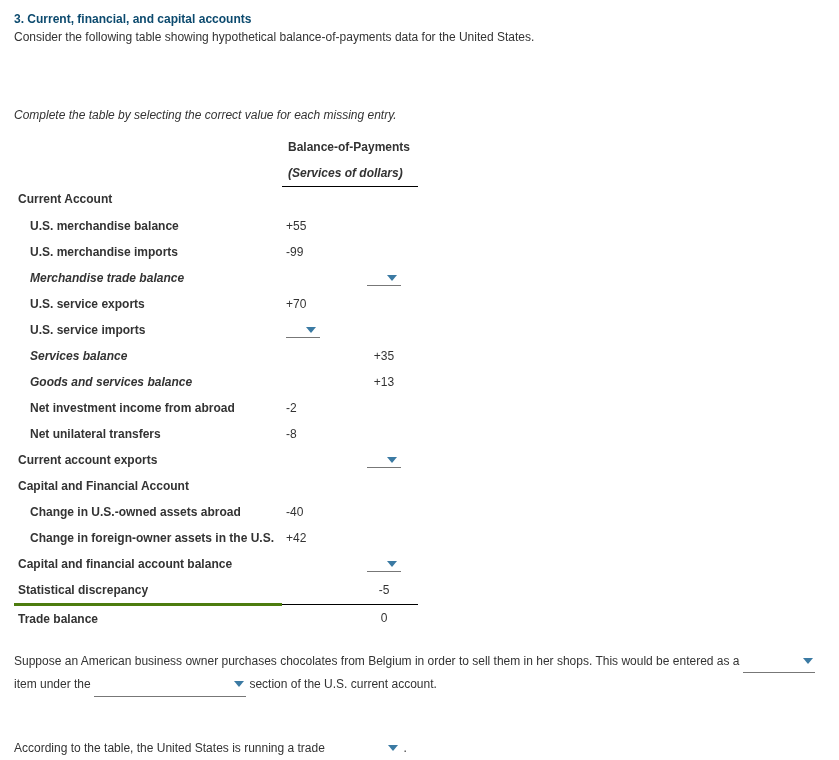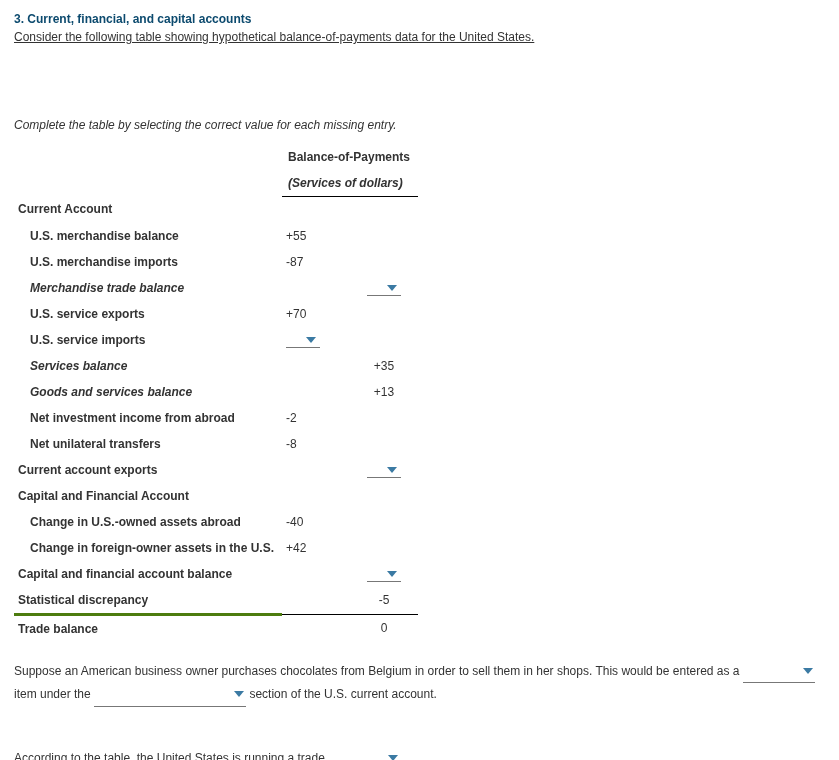--- a/index.html
+++ b/index.html
@@ -15,22 +15,20 @@
     color: #0c4a6e;
     font-weight: bold;
     font-size: 12px;
     margin-bottom: 0;
   }
   .instr {
     font-style: italic;
     margin-bottom: 10px;
   }
   .plain {
-    margin-bottom: 10px;
-    text-decoration: underline;
   }
   .spacer-lg { height: 60px; }
   .spacer { height: 18px; }
 
   table.bop {
     border-collapse: collapse;
     margin-bottom: 18px;
   }
   table.bop th {
     font-weight: bold;
@@ -120,21 +118,21 @@
     <td class="val"></td>
         <td class="val-right"></td>
   </tr>
   <tr>
     <td class="label"><span class="indent1">U.S. merchandise balance</span></td>
     <td class="val">+55</td>
     <td class="val-right"></td>
   </tr>
   <tr>
     <td class="label"><span class="indent1">U.S. merchandise imports</span></td>
-    <td class="val">-87</td>
+    <td class="val">-99</td>
     <td class="val-right"></td>
   </tr>
   <tr>
     <td class="label ital"><span class="indent1">Merchandise trade balance</span></td>
     <td class="val"></td>
     <td class="val-right"><span class="dd"><span class="caret"></span></span></td>
   </tr>
   <tr>
     <td class="label"><span class="indent1">U.S. service exports</span></td>
     <td class="val">+70</td>

